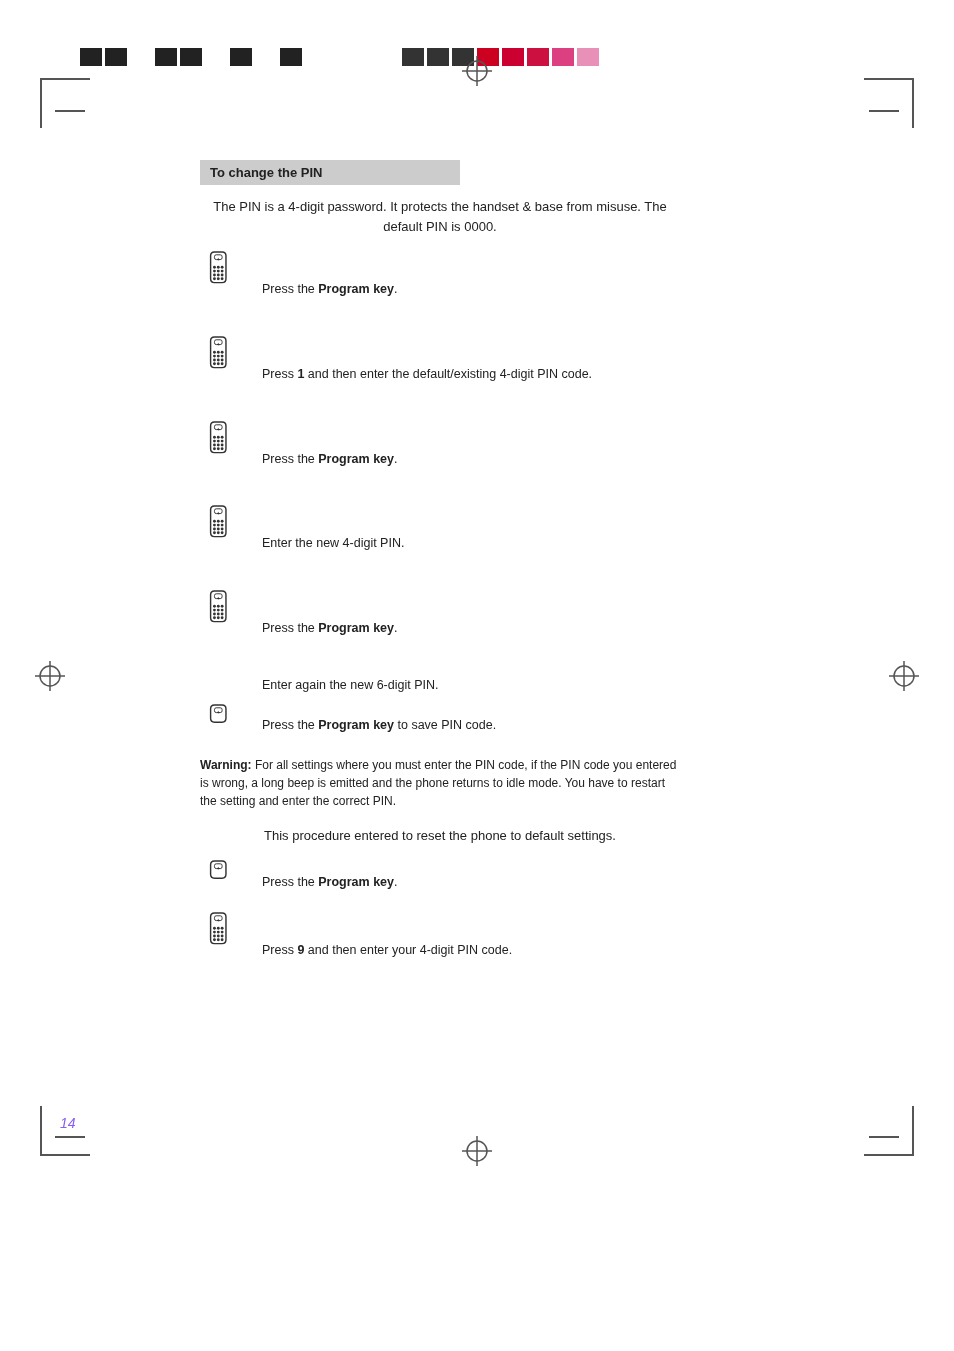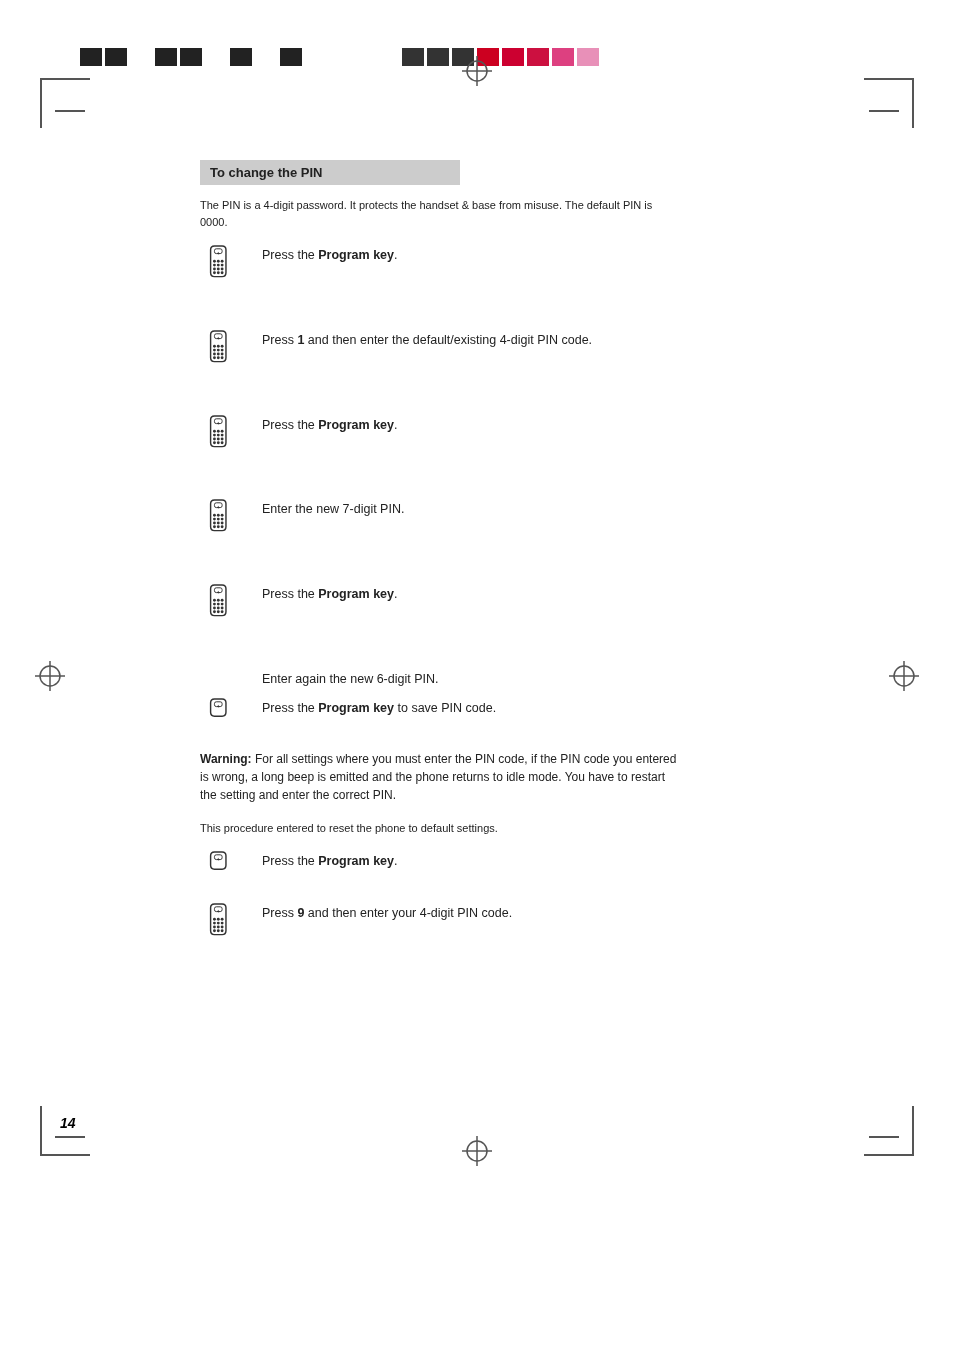--- a/index.html
+++ b/index.html
@@ -131,30 +131,31 @@
       padding: 5px 10px;
       font-size: 13px;
       font-weight: bold;
       margin-bottom: 12px;
       display: inline-block;
       min-width: 260px;
       margin-top: 20px;
     }
 
     .intro-text {
-      font-size: 11px;
+      font-size: 13px;
       line-height: 1.5;
       margin-bottom: 14px;
       max-width: 480px;
+      text-align: center;
     }
 
     
     .step-row {
       display: flex;
-      align-items: flex-start;
+      align-items: center;
       margin-bottom: 8px;
       gap: 12px;
     }
 
     .phone-icon {
       width: 50px;
       flex-shrink: 0;
       display: flex;
       flex-direction: column;
       align-items: center;
@@ -182,22 +183,22 @@
       font-weight: bold;
     }
 
     
     .page-number {
       position: absolute;
       bottom: 220px;
       left: 60px;
       font-size: 14px;
       font-style: italic;
-      font-weight: bold;
-      color: #000000;
+      font-weight: normal;
+      color: #8b5cf6;
     }
 
     
     .phone-svg {
       width: 48px;
       height: auto;
     }
 
     .top-bars-wrapper {
       position: absolute;
@@ -403,21 +404,21 @@
           <circle cx="18" cy="22" r="1.5" fill="#333"></circle>
           <circle cx="22" cy="22" r="1.5" fill="#333"></circle>
           <circle cx="14" cy="26" r="1.5" fill="#333"></circle>
           <circle cx="18" cy="26" r="1.5" fill="#333"></circle>
           <circle cx="22" cy="26" r="1.5" fill="#333"></circle>
           <circle cx="14" cy="30" r="1.5" fill="#333"></circle>
           <circle cx="18" cy="30" r="1.5" fill="#333"></circle>
           <circle cx="22" cy="30" r="1.5" fill="#333"></circle>
         </svg>
       </div>
-      <div class="step-text">Enter the new 7-digit PIN.</div>
+      <div class="step-text">Enter the new 4-digit PIN.</div>
     </div>
 
     
     <div class="step-row">
       <div class="phone-icon">
         <svg class="phone-svg" viewBox="0 0 50 80" xmlns="http://www.w3.org/2000/svg">
           <path d="M14,2 Q10,2 10,6 L10,30 Q10,34 14,34 L22,34 Q26,34 26,30 L26,6 Q26,2 22,2 Z" fill="none" stroke="#333" stroke-width="1.5"></path>
           <rect x="14" y="5" width="8" height="5" rx="2" fill="none" stroke="#333" stroke-width="1"></rect>
           <text x="18" y="11" text-anchor="middle" font-size="5" fill="#333">✦</text>
           <circle cx="14" cy="18" r="1.5" fill="#333"></circle>

